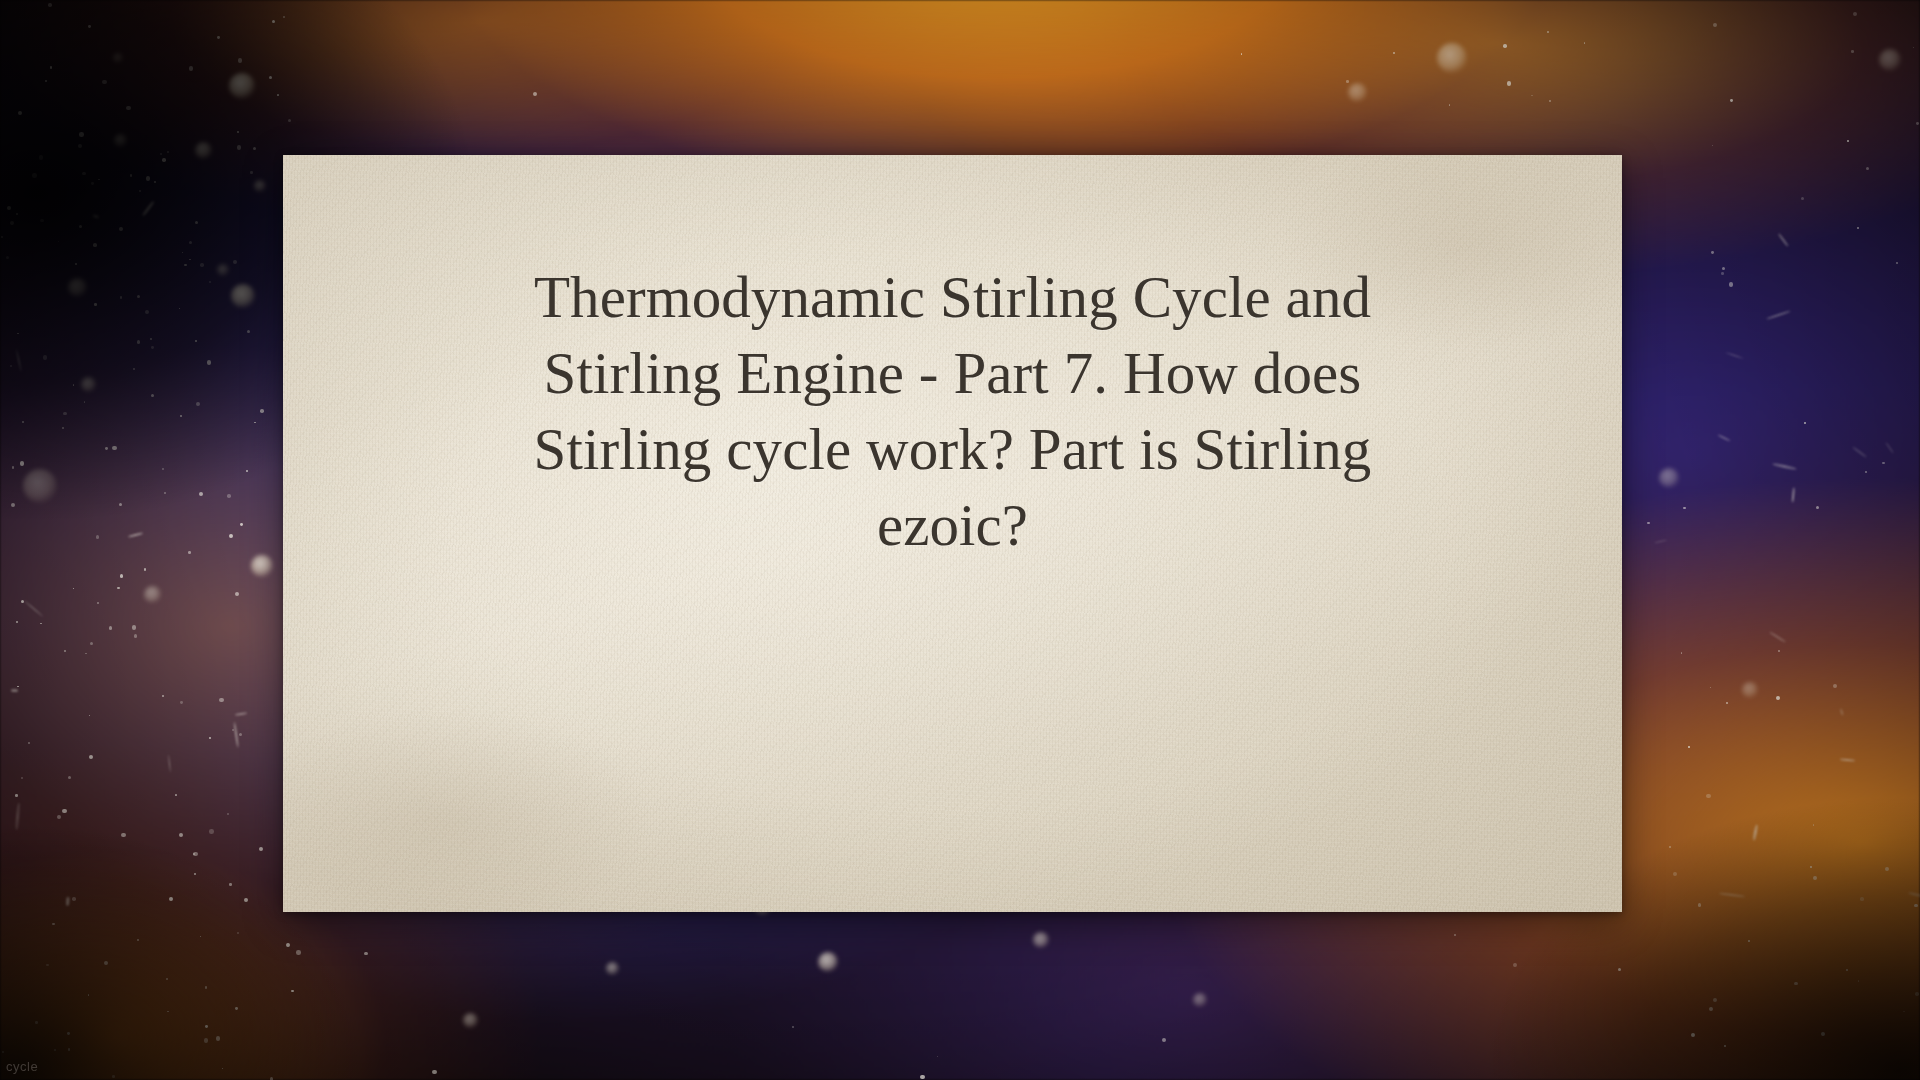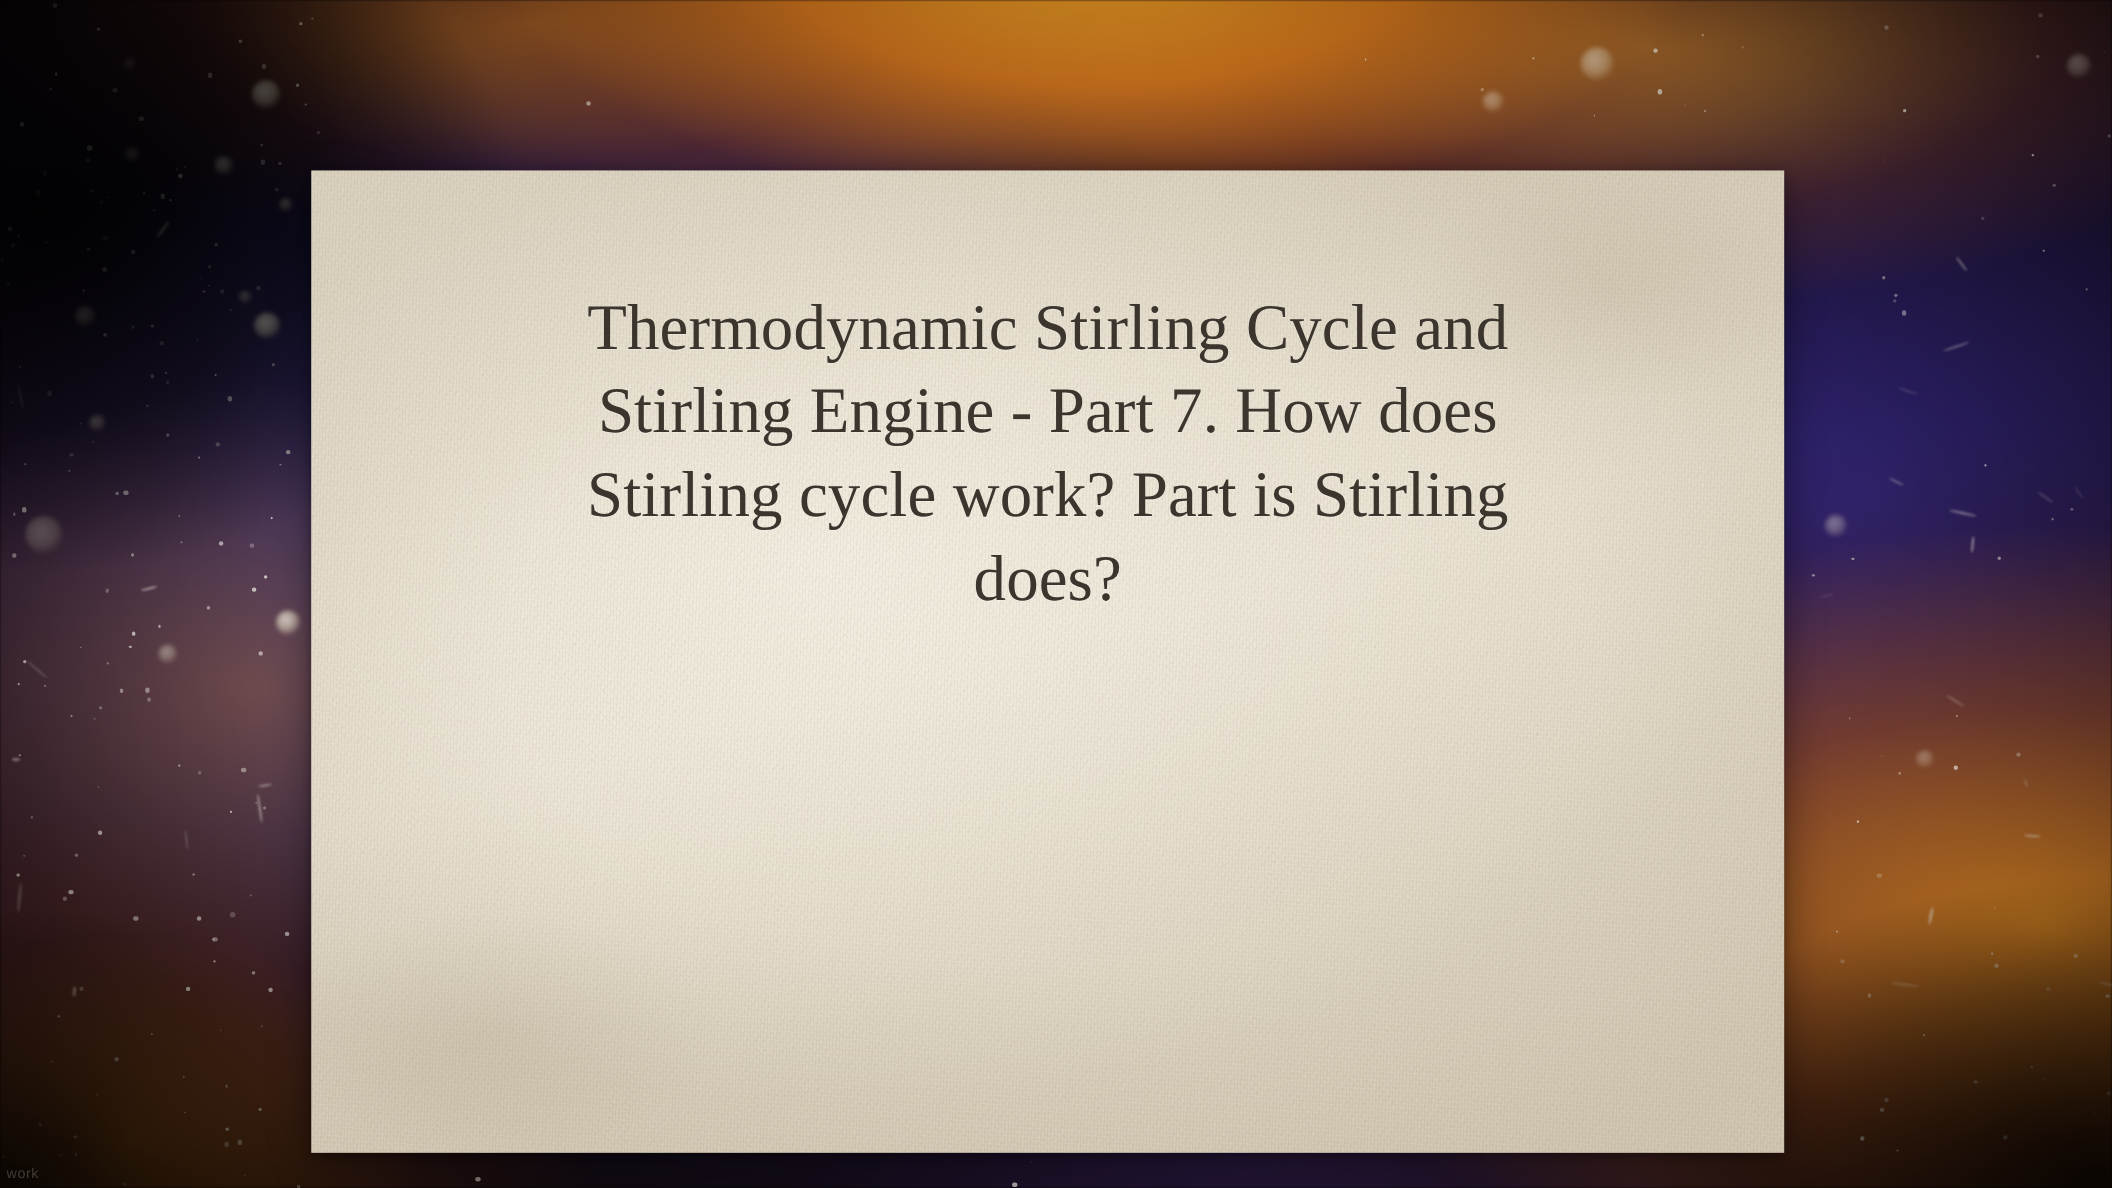--- a/index.html
+++ b/index.html
@@ -33,21 +33,21 @@
       radial-gradient(ellipse 420px 300px at 1% 99%, rgba(0,0,0,.80) 0%, rgba(0,0,0,.30) 55%, rgba(0,0,0,0) 82%),
       radial-gradient(ellipse 1400px 900px at 50% 50%, rgba(0,0,0,0) 46%, rgba(0,0,0,.42) 88%, rgba(0,0,0,.62) 100%);
   }
   
   .orb{position:absolute;border-radius:50%;background:radial-gradient(circle at 42% 38%, rgba(255,250,236,.95) 0%, rgba(250,238,210,.62) 46%, rgba(240,215,170,.16) 72%, rgba(255,255,255,0) 100%);filter:blur(2px);}
   .spark{position:absolute;border-radius:50%;background:rgba(255,252,242,.9);filter:blur(.6px);}
   .streak{position:absolute;border-radius:50%;background:rgba(255,250,238,.78);filter:blur(.8px);}
 
   
   #card{
-    position:absolute;left:283px;top:155px;width:1339px;height:893px;
+    position:absolute;left:283px;top:155px;width:1339px;height:757px;
     background:
       radial-gradient(ellipse 1200px 700px at 35% 40%, rgba(255,252,244,.55) 0%, rgba(255,250,238,0) 70%),
       linear-gradient(165deg,#e2dac8 0%, #ded5c2 24%, #e4dccb 48%, #dbd2bf 72%, #d8cfbb 100%);
     box-shadow:0 10px 36px rgba(0,0,0,.45), 0 2px 8px rgba(0,0,0,.35);
     overflow:hidden;
   }
   
   #card::before{
     content:"";position:absolute;inset:0;pointer-events:none;opacity:.55;
     background-image:
@@ -373,19 +373,19 @@
       <div class="streak" style="left: 223.059px; top: 733.645px; width: 26.4986px; height: 1.9003px; border-radius: 50%; transform: rotate(81.8882deg); opacity: 0.64;"></div>
       <div class="streak" style="left: 138.676px; top: 207.466px; width: 18.2794px; height: 2.51345px; border-radius: 50%; transform: rotate(-52.8076deg); opacity: 0.71;"></div>
     </div>
   <div class="bg-layer bg-vignette"></div>
 
   <div id="card">
     <h1 id="title">
         <span style="display: block;">Thermodynamic Stirling Cycle and</span>
         <span style="display: block;">Stirling Engine - Part 7. How does</span>
         <span style="display: block;">Stirling cycle work? Part is Stirling</span>
-        <span style="display: block;">does?</span>
+        <span style="display: block;">ezoic?</span>
       </h1>
   </div>
 
-  <div id="watermark">work</div>
+  <div id="watermark">cycle</div>
 
 </div>
 
 </body></html>

